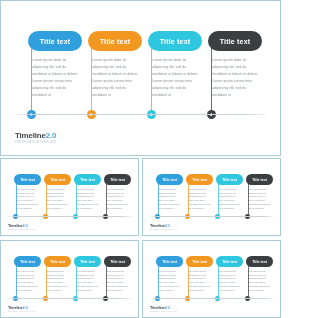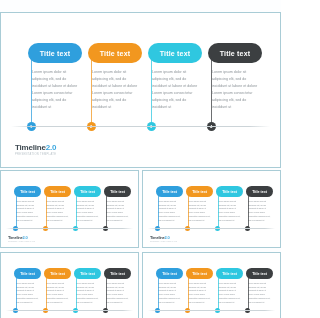--- a/index.html
+++ b/index.html
@@ -4,21 +4,21 @@
 <style>
   html,body{margin:0;padding:0;}
   body{
     width:281px;height:318px;overflow:hidden;
     background:#ffffff;
     font-family:"Liberation Sans", sans-serif;
   }
   .page{width:281px;height:318px;position:relative;background:#fdfeff;}
 
   
-  .slide{position:relative;background:#ffffff;border:1px solid #a9ccd6;box-sizing:border-box;overflow:hidden;margin-top:12px;}
+  .slide{position:relative;background:#ffffff;border:1px solid #a9ccd6;box-sizing:border-box;overflow:hidden;}
   .slide-inner{position:absolute;inset:0;}
 
   
   .hero{position:absolute;left:0;top:0;width:281px;height:156px;}
 
   .cards{position:absolute;left:0;top:0;width:100%;height:100%;}
 
   .card{position:absolute;top:0;}
   .pill{
     color:#ffffff;text-align:center;white-space:nowrap;

